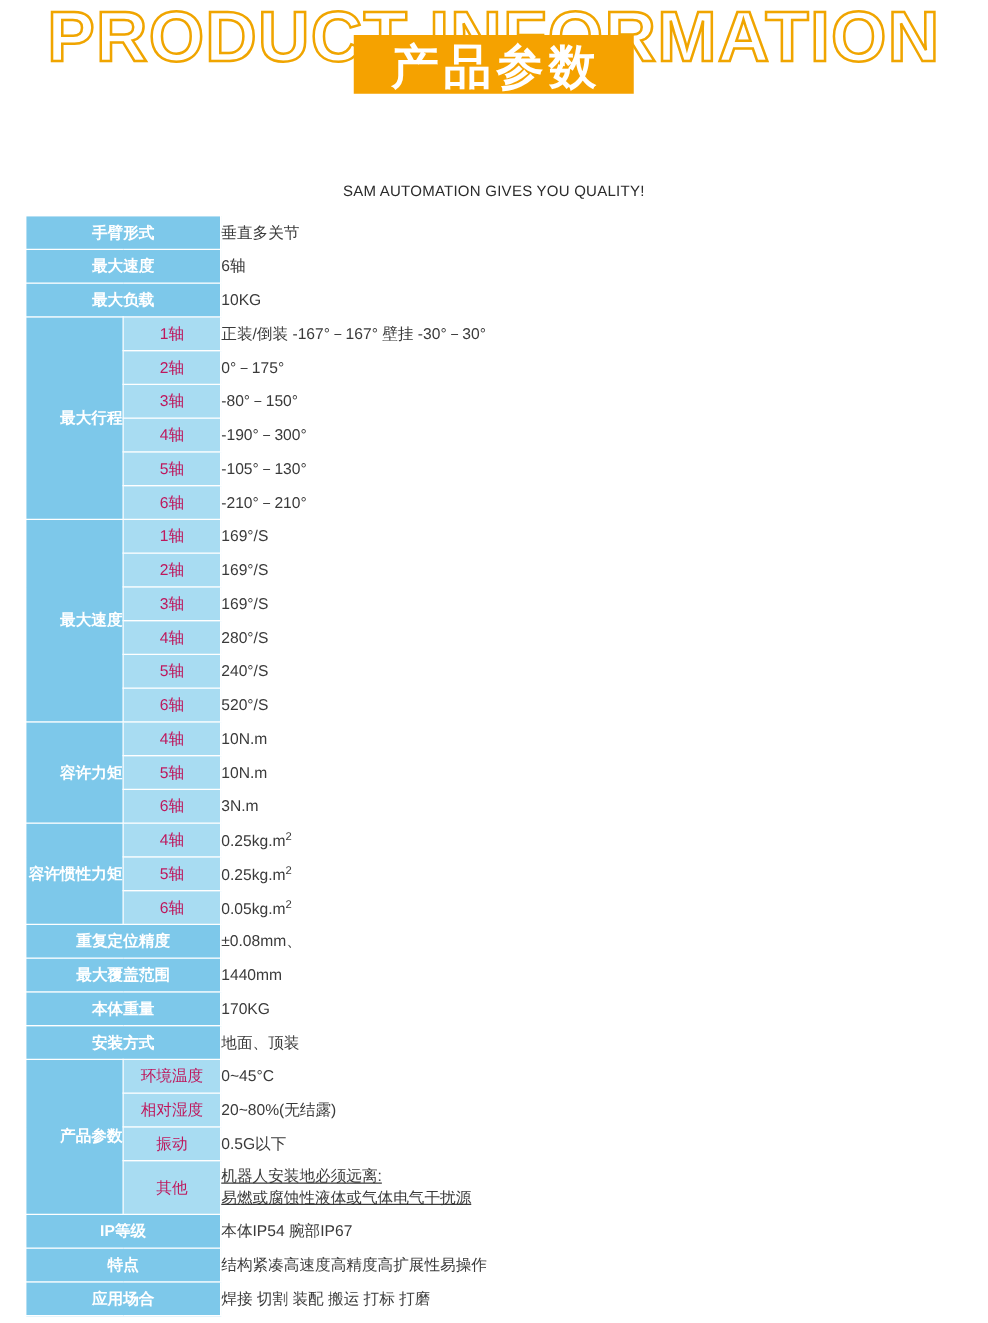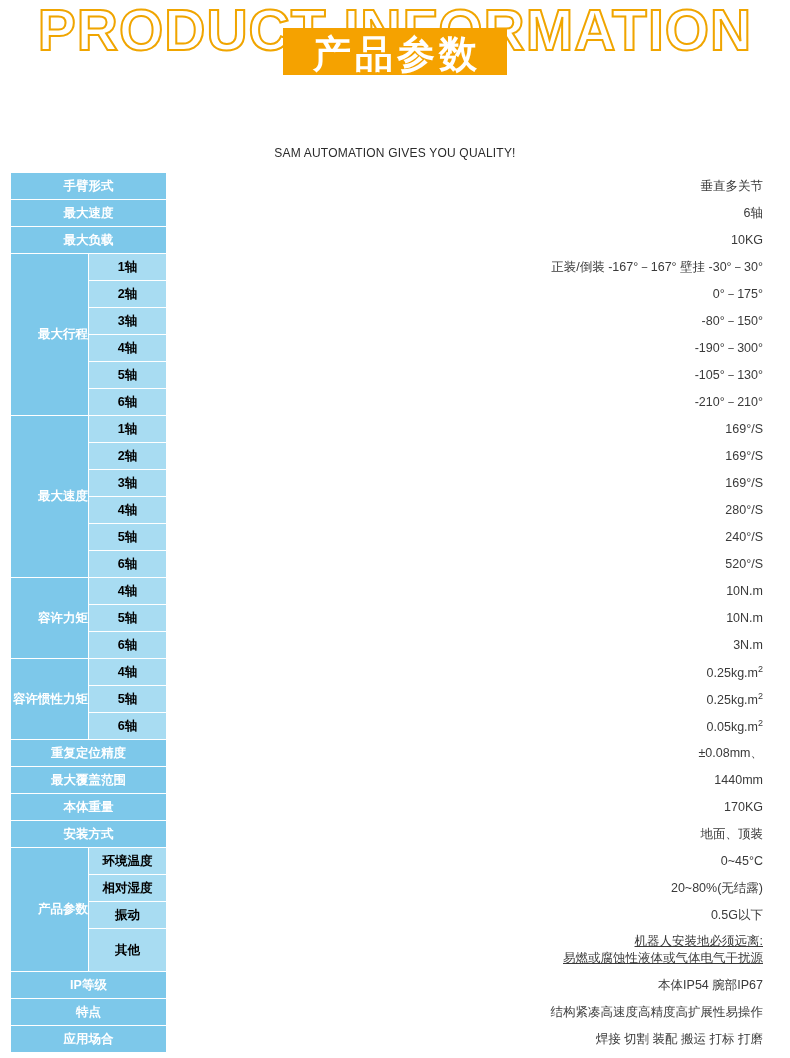--- a/index.html
+++ b/index.html
@@ -73,21 +73,21 @@
     top: 146px;
     left: 0;
     width: 100%;
     font-size: 12px;
     color: #2b2b2b;
     letter-spacing: 0.2px;
   }
 
   
   .spec-wrap {
-    padding: 0 10px;
+    padding: 0 20px;
     box-sizing: border-box;
   }
   table.spec {
     border-collapse: collapse;
     width: 754px;
     table-layout: fixed;
   }
   table.spec td {
     border: 1px solid #ffffff;
     height: 26px;
@@ -97,36 +97,36 @@
   }
   td.label {
     background: #7dc8ea;
     color: #ffffff;
     text-align: center;
     font-weight: bold;
     width: 155px;
   }
   td.sublabel {
     background: #a8dcf2;
-    color: #000000;
-    text-align: center;
-    font-weight: bold;
+    color: #be185d;
+    text-align: center;
+    font-weight: normal;
     width: 155px;
   }
   td.group {
     background: #7dc8ea;
     color: #ffffff;
     text-align: right;
     font-weight: bold;
     width: 155px;
   }
   td.value {
     background: #ffffff;
     color: #3a3a3a;
-    text-align: right;
+    text-align: left;
     padding-left: 12px;
     border: 1px solid #bfe2f3;
     margin-left: 12px;
   }
   td.value.multi {
     line-height: 17px;
     padding-top: 4px;
     padding-bottom: 4px;
     text-decoration: underline;
   }

